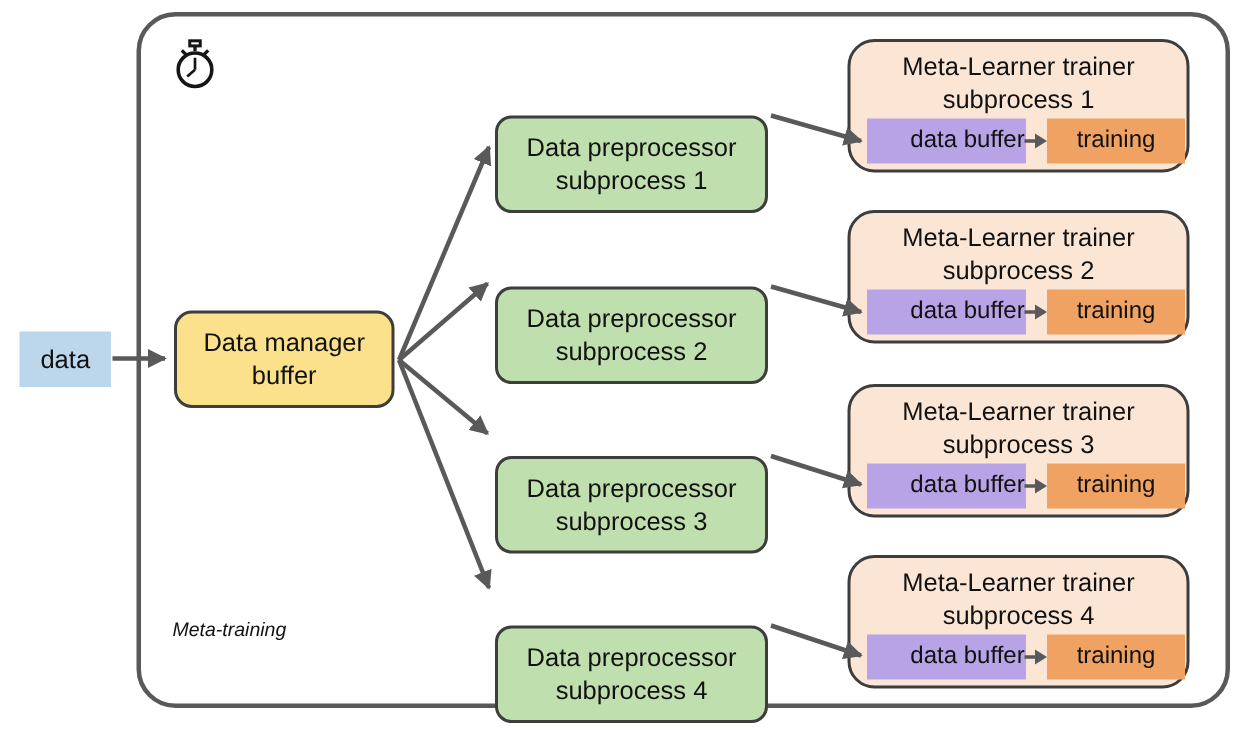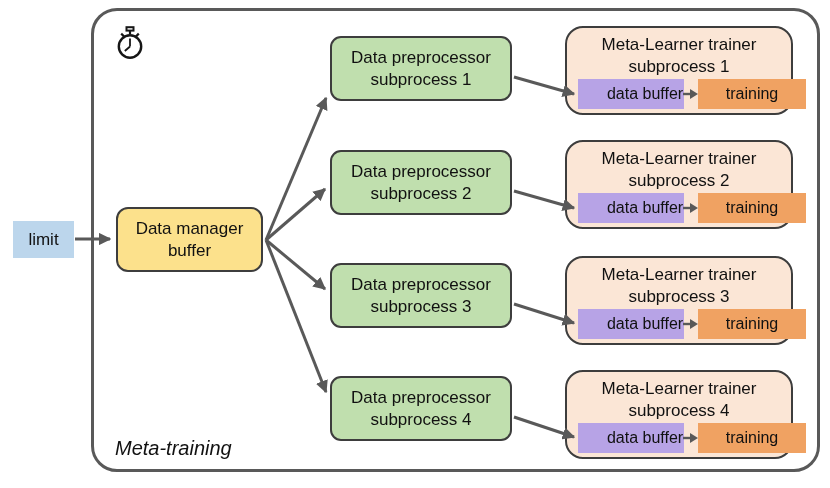--- a/index.html
+++ b/index.html
@@ -21,54 +21,54 @@
   .frame{
     position:absolute;left:91px;top:8px;width:729px;height:464px;
     border:3.5px solid var(--outline);border-radius:26px;box-sizing:border-box;
     background:#ffffff;
   }
   .timelimit{
     position:absolute;left:115px;top:26px;display:flex;align-items:center;gap:9px;z-index:3;
   }
   .timelimit .label{font-size:18px;font-weight:bold;letter-spacing:.2px;}
   .region-label{
-    position:absolute;left:115px;top:437px;font-size:20px;font-style:italic;z-index:3;
+    position:absolute;left:115px;top:412px;font-size:13px;font-style:italic;z-index:3;
   }
   .box{
     position:absolute;box-sizing:border-box;display:flex;flex-direction:column;
     align-items:center;justify-content:center;text-align:center;z-index:2;
     font-size:17px;line-height:1.25;
   }
   .data-box{
     left:13px;top:221px;width:61px;height:37px;background:var(--input_blue);
   }
   .manager{
     left:116px;top:207px;width:147px;height:65px;background:var(--manager_yellow);
     border:2px solid var(--box_border);border-radius:12px;
   }
   .pre{
     left:330px;width:182px;height:65px;background:var(--preprocessor_green);
-    border:2px solid var(--box_border);border-radius:11px;
+    border:2px solid var(--box_border);border-radius:11px;margin-top:41px;
   }
   .pre-1{top:36px}.pre-2{top:150px}.pre-3{top:263px}.pre-4{top:376px}
   .trainer{
     position:absolute;left:565px;width:228px;height:89px;background:var(--trainer_peach);
     border:2px solid var(--box_border);border-radius:18px;box-sizing:border-box;z-index:2;
   }
   .trainer-1{top:26px}.trainer-2{top:140px}.trainer-3{top:256px}.trainer-4{top:370px}
   .t-title{
     position:absolute;top:6px;left:0;right:0;text-align:center;
     font-size:17px;line-height:1.28;
   }
   .buffer,.training{
     position:absolute;top:51px;height:30px;box-sizing:border-box;display:flex;
     align-items:center;justify-content:center;font-size:16px;
   }
   .buffer{left:11px;width:106px;background:var(--buffer_purple);padding-left:28px;}
-  .training{left:131px;width:108px;background:var(--training_orange);}
+  .training{left:131px;width:92px;background:var(--training_orange);}
   .mini-arrow{position:absolute;left:115px;top:51px;z-index:3;}
   #arrows{position:absolute;left:0;top:0;z-index:4;pointer-events:none;}
   #arrows line{stroke:var(--outline);stroke-width:3;}
   #arrows .mk, .mini-arrow .mk{fill:var(--outline);}
   .mini-arrow line{stroke:var(--outline);stroke-width:2.4;}
   .sw{display:block;}
   .sw .s{stroke:#161616;fill:none;}
 </style>
 </head>
 <body>
@@ -85,21 +85,21 @@
       <line class="s" x1="23.8" y1="7.6" x2="20.4" y2="11" stroke-width="2.2"></line>
       <circle class="s" cx="15" cy="20.5" r="11.2" stroke-width="2.4"></circle>
       <line class="s" x1="15" y1="20.5" x2="15" y2="12.5" stroke-width="1.8"></line>
       <line class="s" x1="15" y1="20.5" x2="9.8" y2="25" stroke-width="1.8"></line>
     </svg>
   </div>
 
   <div class="region-label">Meta-training</div>
 
   <div class="box data-box">
-    <span>limit</span>
+    <span>data</span>
   </div>
 
   <div class="box manager">
     <span>Data manager</span>
     <span>buffer</span>
   </div>
 
   <div class="box pre pre-1">
     <span>Data preprocessor</span>
     <span>subprocess 1</span>

